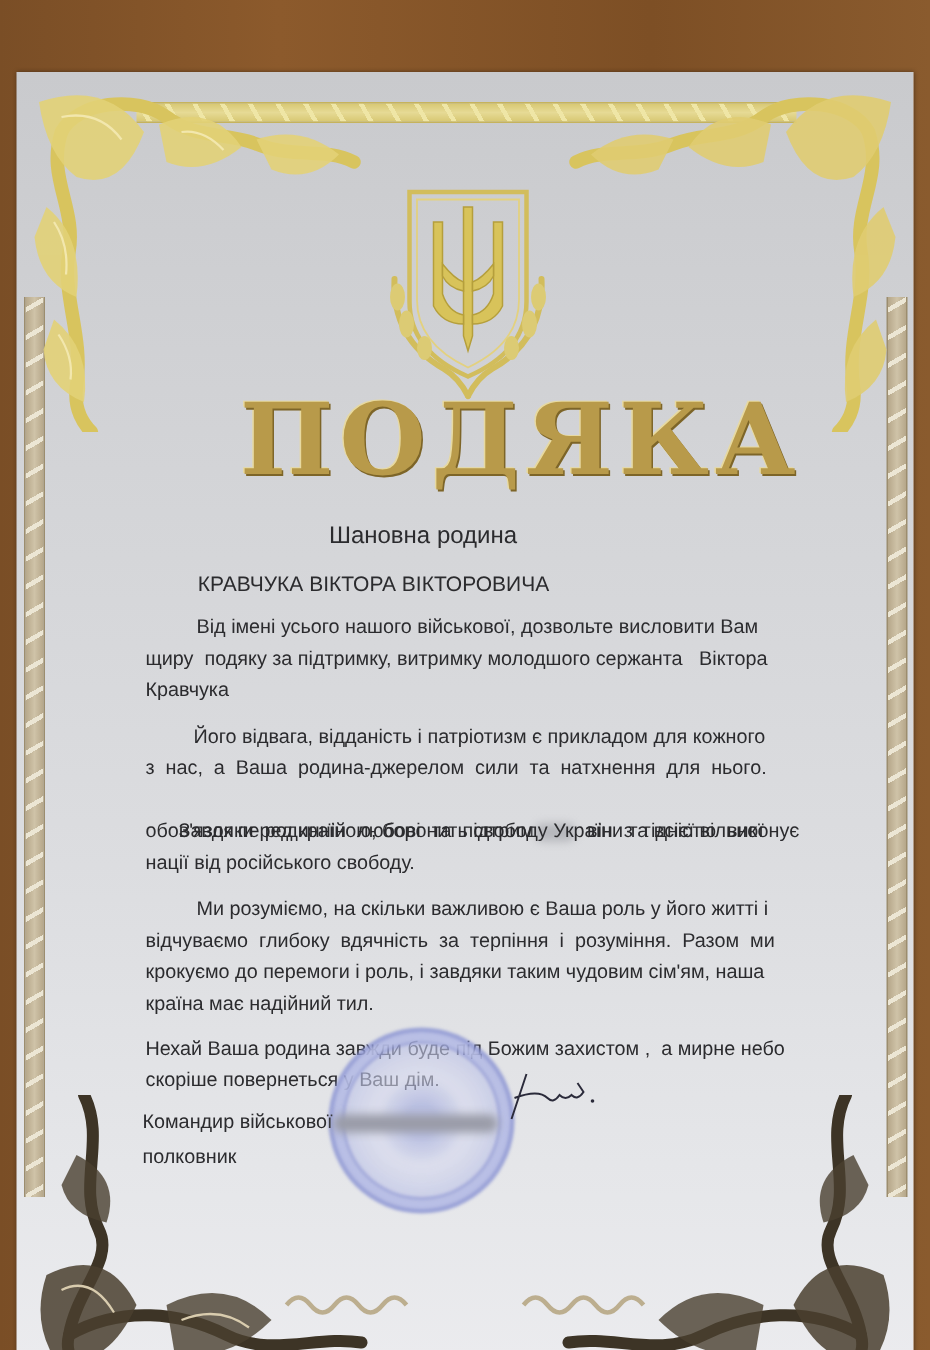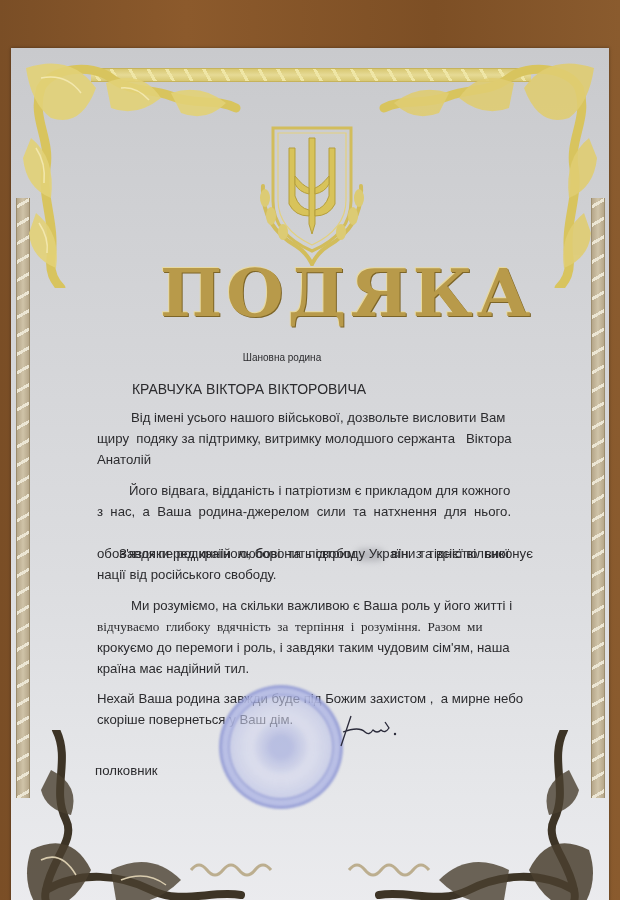--- a/index.html
+++ b/index.html
@@ -164,50 +164,53 @@
         <ellipse cx="20" cy="100" rx="5" ry="9"></ellipse>
         <ellipse cx="32" cy="116" rx="5" ry="8"></ellipse>
       <ellipse cx="108" cy="82" rx="5" ry="9"></ellipse>
         <ellipse cx="102" cy="100" rx="5" ry="9"></ellipse>
         <ellipse cx="90" cy="116" rx="5" ry="8"></ellipse>
     </g>
   </svg>
 
   <div class="title" style="left:149px; top:212px;">ПОДЯКА</div>
 
-  <div class="text center" style="left:0; width:542px; top:299px; font-size:10px;">Шановна родина</div>
+  <div class="text center" style="left:0; width:542px; top:299px; font-size:16px;">Шановна родина</div>
   <div class="text center" style="left:0; width:476px; top:331px; font-size:14px;">КРАВЧУКА ВІКТОРА ВІКТОРОВИЧА</div>
 
   <div>
     <div class="text" style="left:120px; top:359px;">Від імені усього нашого військової, дозвольте висловити Вам</div>
     <div class="text" style="left:86px; top:380px; white-space:pre;">щиру  подяку за підтримку, витримку молодшого сержанта   Віктора</div>
-    <div class="text" style="left:86px; top:401px;">Анатолій</div>
+    <div class="text" style="left:86px; top:401px;">Кравчука</div>
   </div>
 
   <div>
     <div class="text" style="left:118px; top:432px;">Його відвага, відданість і патріотизм є прикладом для кожного</div>
     <div class="text" style="left:86px; top:453px; white-space:pre;">з  нас,  а  Ваша  родина-джерелом  сили  та  натхнення  для  нього.</div>
     <div class="text" style="left:86px; top:474px; white-space:pre;">
       <span>Завдяки  родинній  любові  та  підтрим</span><span class="blur" style="width:28px;"></span>  <span>він  з  гідністю  виконує</span>
     </div>
     <div class="text" style="left:86px; top:495px;">обов'язок перед країною, боронить свободу України та всієї  вільної</div>
     <div class="text" style="left:86px; top:516px;">нації від російського свободу.</div>
   </div>
 
   <div>
     <div class="text" style="left:120px; top:547px;">Ми розуміємо, на скільки важливою є Ваша роль у його житті і</div>
-    <div class="text" style="left:86px; top:568px; white-space:pre;font-family:Liberation Serif, serif;">відчуваємо  глибоку  вдячність  за  терпіння  і  розуміння.  Разом  ми</div>
+    <div class="text" style="left:86px; top:568px; white-space:pre;">відчуваємо  глибоку  вдячність  за  терпіння  і  розуміння.  Разом  ми</div>
     <div class="text" style="left:86px; top:589px;">крокуємо до перемоги і роль, і завдяки таким чудовим сім'ям, наша</div>
     <div class="text" style="left:86px; top:610px;">країна має надійний тил.</div>
   </div>
 
   <div>
     <div class="text" style="left:86px; top:640px; white-space:pre;">Нехай Ваша родина завжди буде під Божим захистом ,  а мирне небо</div>
     <div class="text" style="left:86px; top:661px;">скоріше повернеться у Ваш дім.</div>
   </div>
 
   <div class="stamp" style="left:208px; top:637px;"></div>
+  <div class="text" style="left:84px; top:689px; white-space:nowrap;">
+    <span>Командир військової</span><span class="blur" style="width:110px; background:#9a9ca8;"></span>
+  </div>
   <svg class="signature" viewBox="0 0 80 40" style="left:318px; top:660px;">
     <path d="M22 8 L12 38 M14 24 Q30 18 36 24 Q40 28 44 22 Q48 26 52 22 Q56 26 60 20 L56 14" fill="none" stroke="#2a2a3a" stroke-width="1.3"></path>
     <circle cx="66" cy="26" r="1.2" fill="#2a2a3a"></circle>
   </svg>
   <div class="text" style="left:84px; top:712px;">полковник</div>
 </div>
 
 </body></html>

